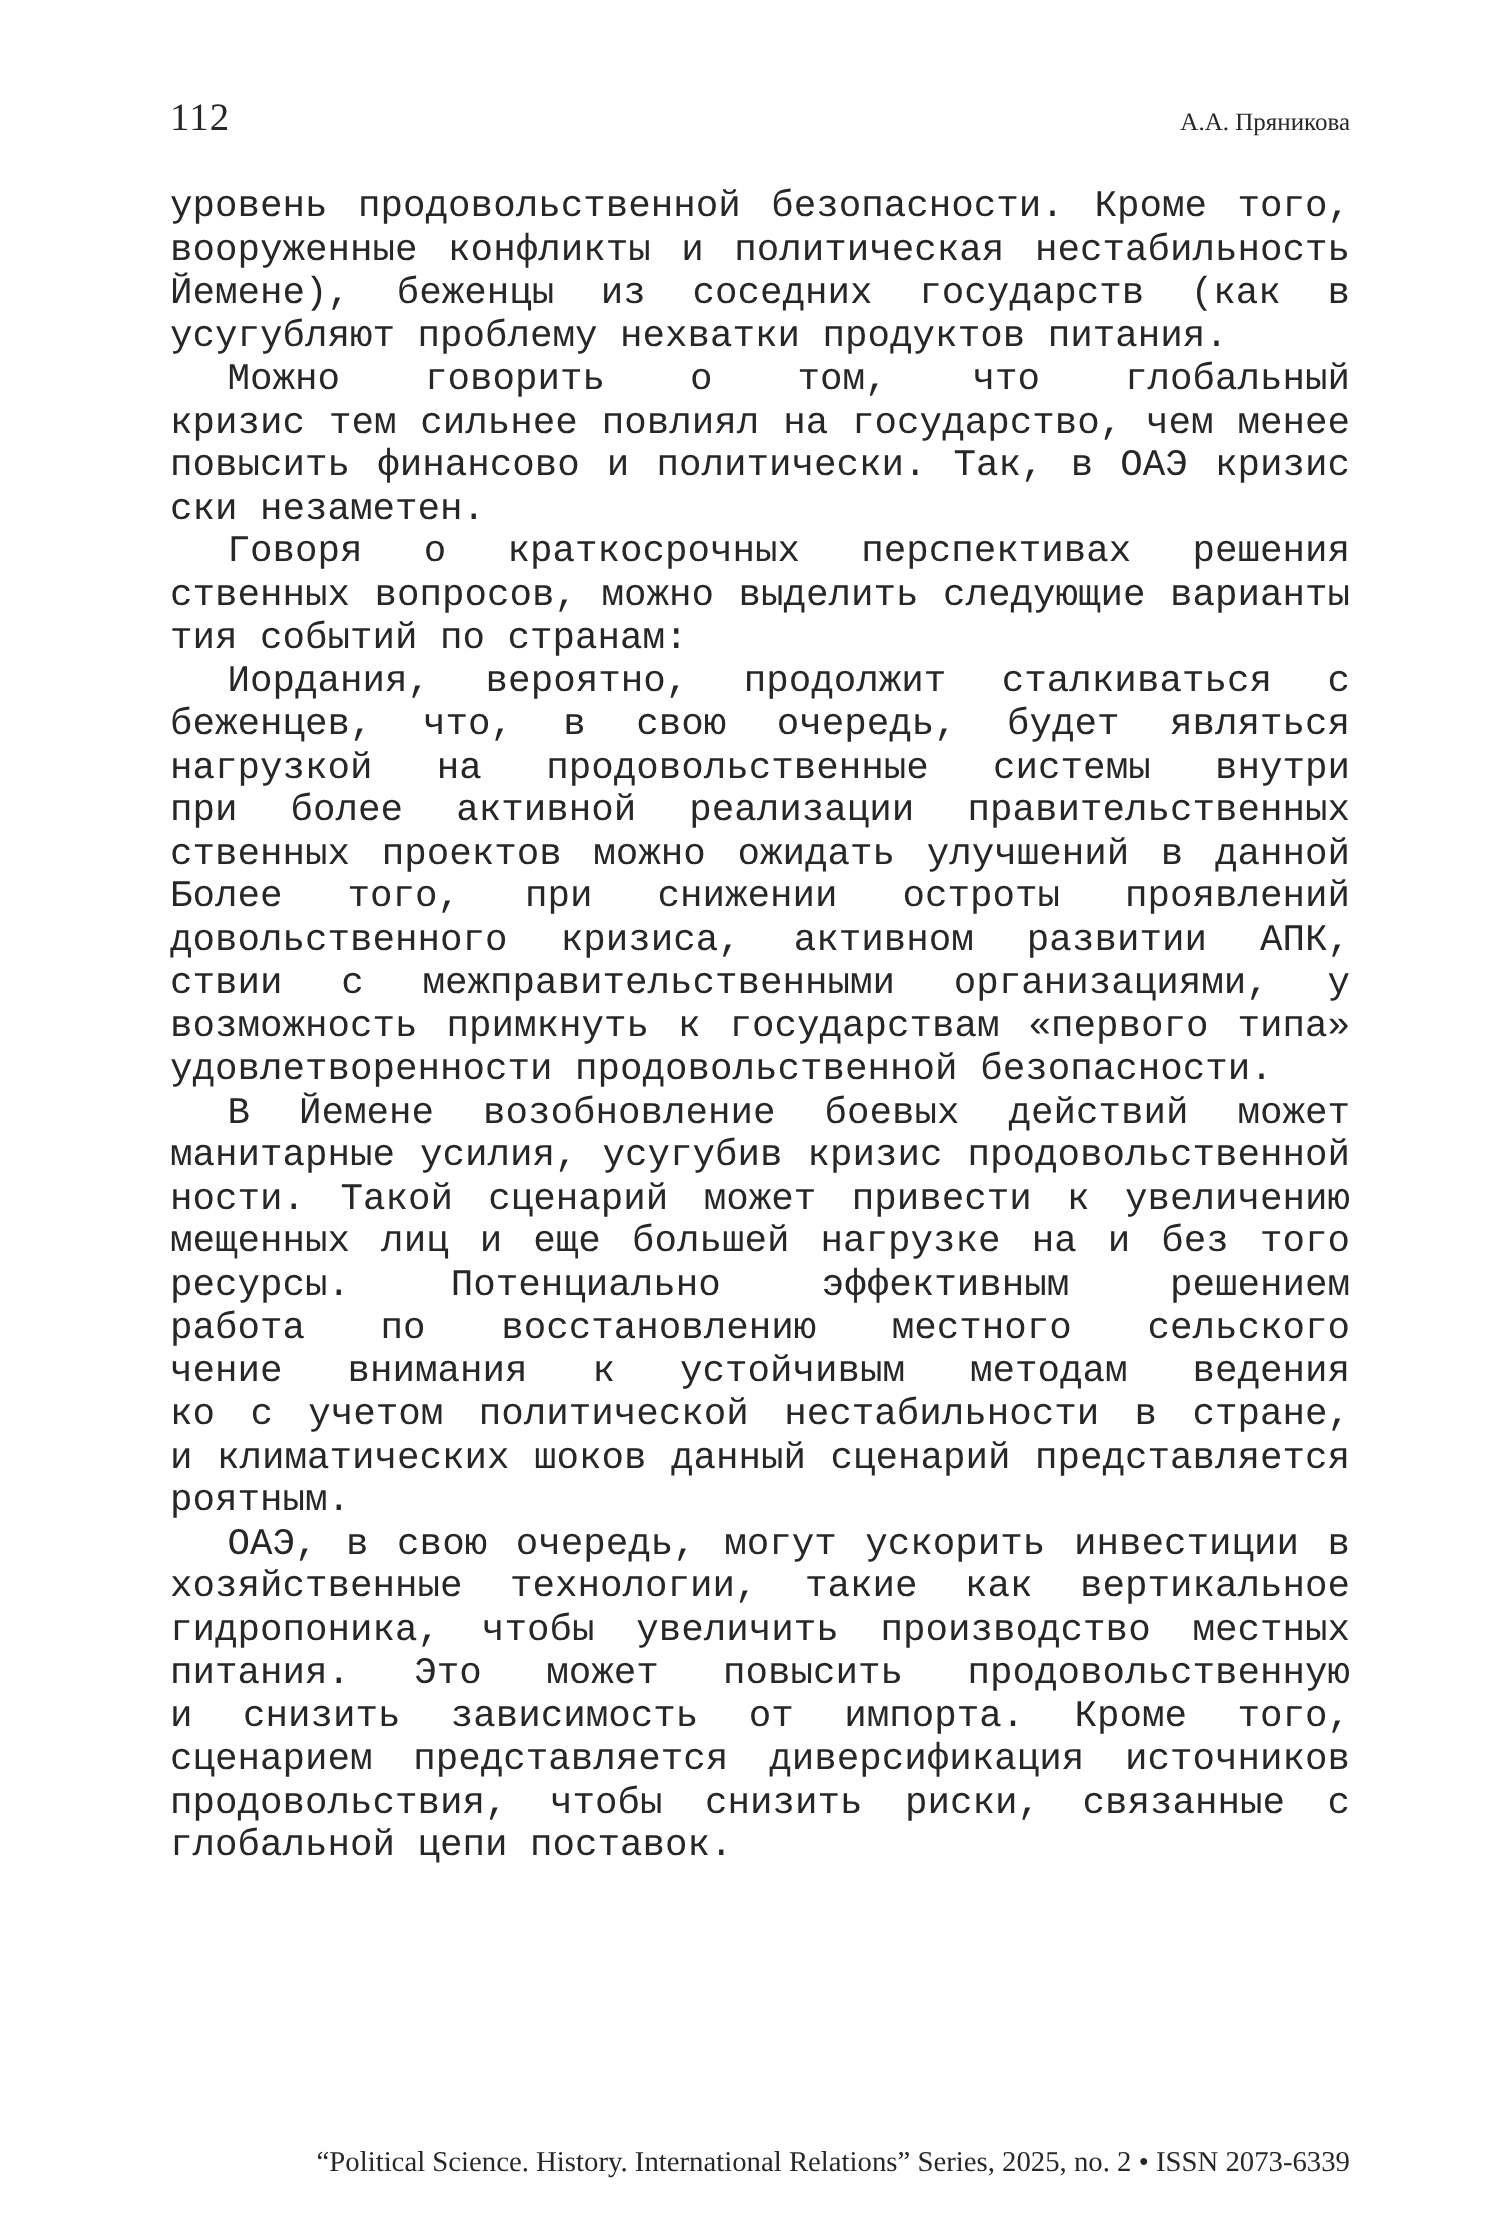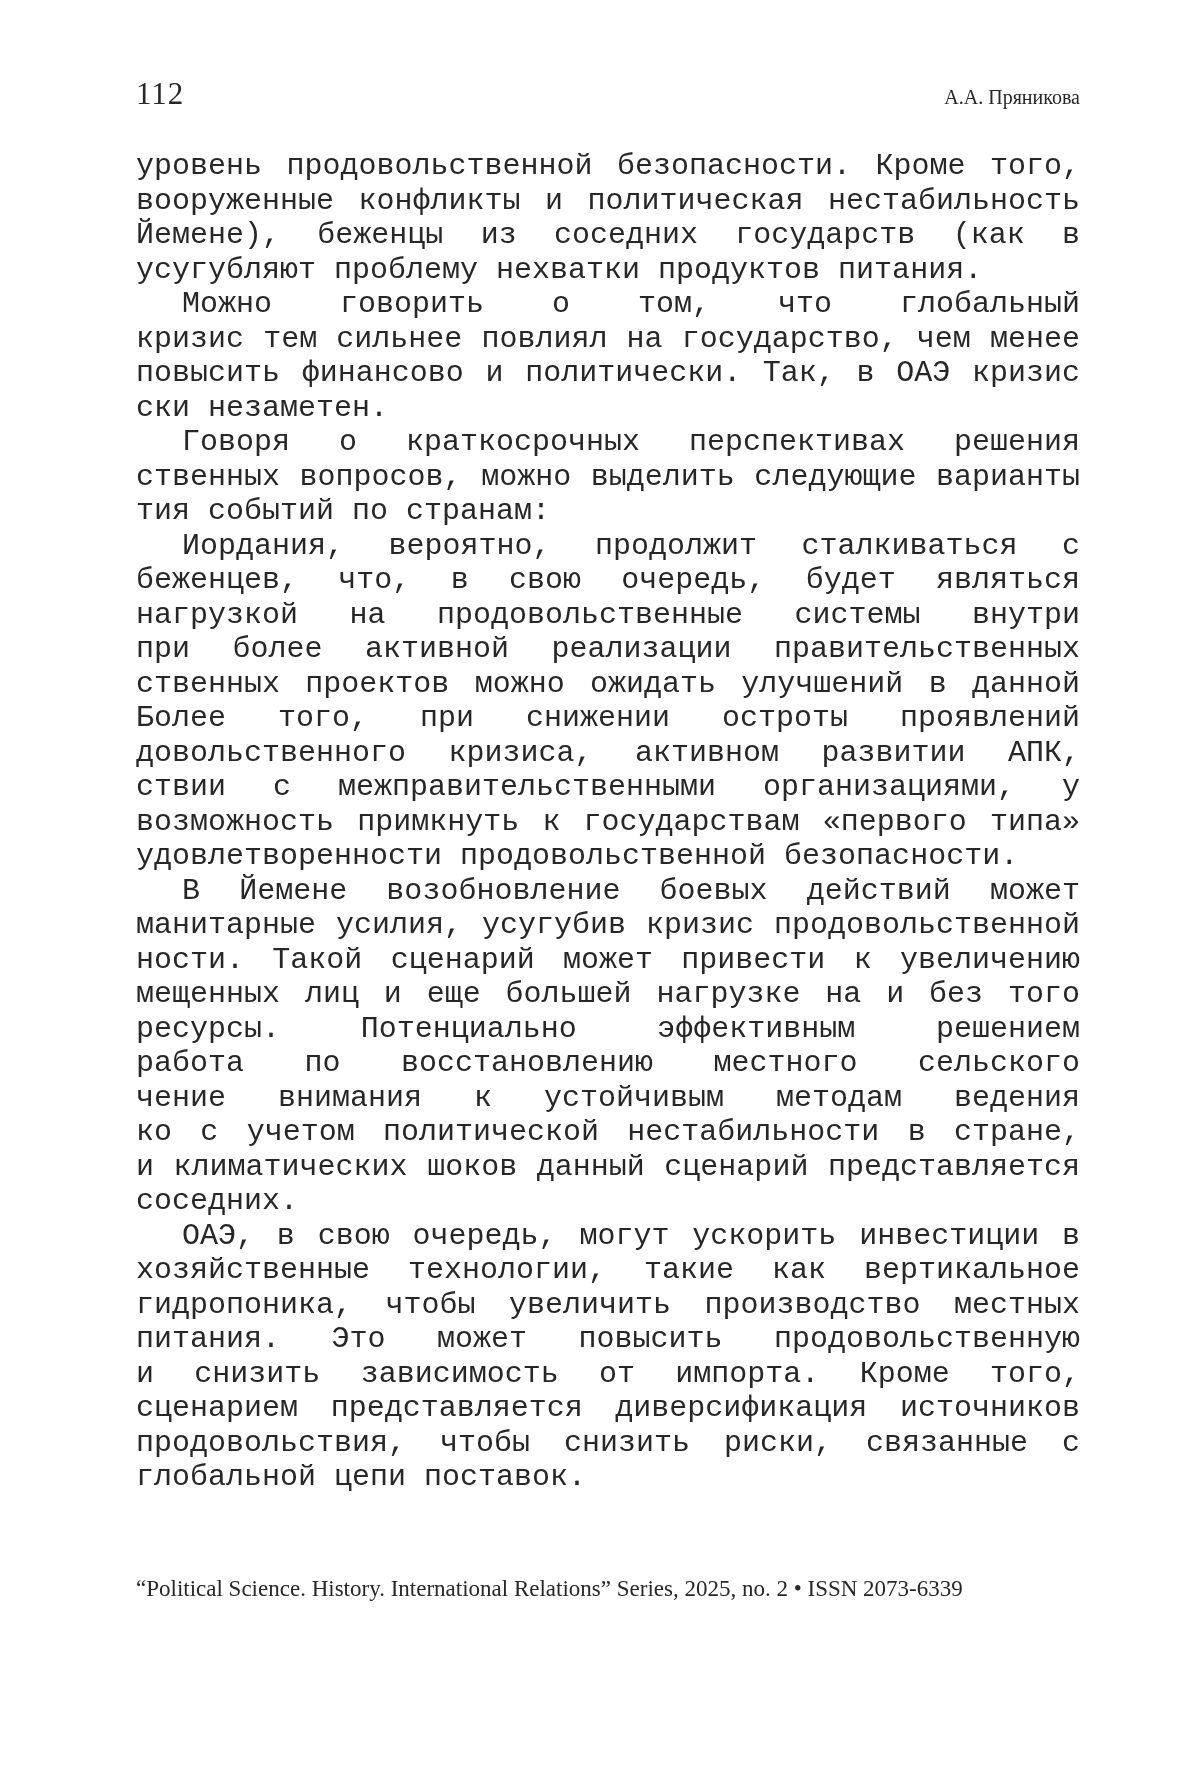--- a/index.html
+++ b/index.html
@@ -53,24 +53,24 @@
     text-align-last: justify;
   }
   .line.last {
     text-align-last: left;
   }
   .line.indent {
     text-indent: 46px;
   }
   .page-footer {
     position: absolute;
-    top: 1574px;
+    top: 1715px;
     left: 136px;
     width: 944px;
-    text-align: left;
+    text-align: right;
     font-size: 23px;
     line-height: 30px;
   }
 </style>
 </head>
 <body>
 
 <div class="page">
 
   <header class="page-header">
@@ -111,21 +111,21 @@
       <div class="paragraph">
         <div class="line indent">В Йемене возобновление боевых действий может нарушить гу-</div>
         <div class="line">манитарные усилия, усугубив кризис продовольственной безопас-</div>
         <div class="line">ности. Такой сценарий может привести к увеличению числа пере-</div>
         <div class="line">мещенных лиц и еще большей нагрузке на и без того ограниченные</div>
         <div class="line">ресурсы. Потенциально эффективным решением представляется</div>
         <div class="line">работа по восстановлению местного сельского хозяйства, привле-</div>
         <div class="line">чение внимания к устойчивым методам ведения хозяйства. Одна-</div>
         <div class="line">ко с учетом политической нестабильности в стране, отсутствием</div>
         <div class="line">и климатических шоков данный сценарий представляется малове-</div>
-        <div class="line last">соседних.</div>
+        <div class="line last">роятным.</div>
       </div>
       <div class="paragraph">
         <div class="line indent">ОАЭ, в свою очередь, могут ускорить инвестиции в сельско-</div>
         <div class="line">хозяйственные технологии, такие как вертикальное земледелие и</div>
         <div class="line">гидропоника, чтобы увеличить производство местных продуктов</div>
         <div class="line">питания. Это может повысить продовольственную безопасность</div>
         <div class="line">и снизить зависимость от импорта. Кроме того, перспективным</div>
         <div class="line">сценарием представляется диверсификация источников импорта</div>
         <div class="line">продовольствия, чтобы снизить риски, связанные с перебоями в</div>
         <div class="line last">глобальной цепи поставок.</div>

